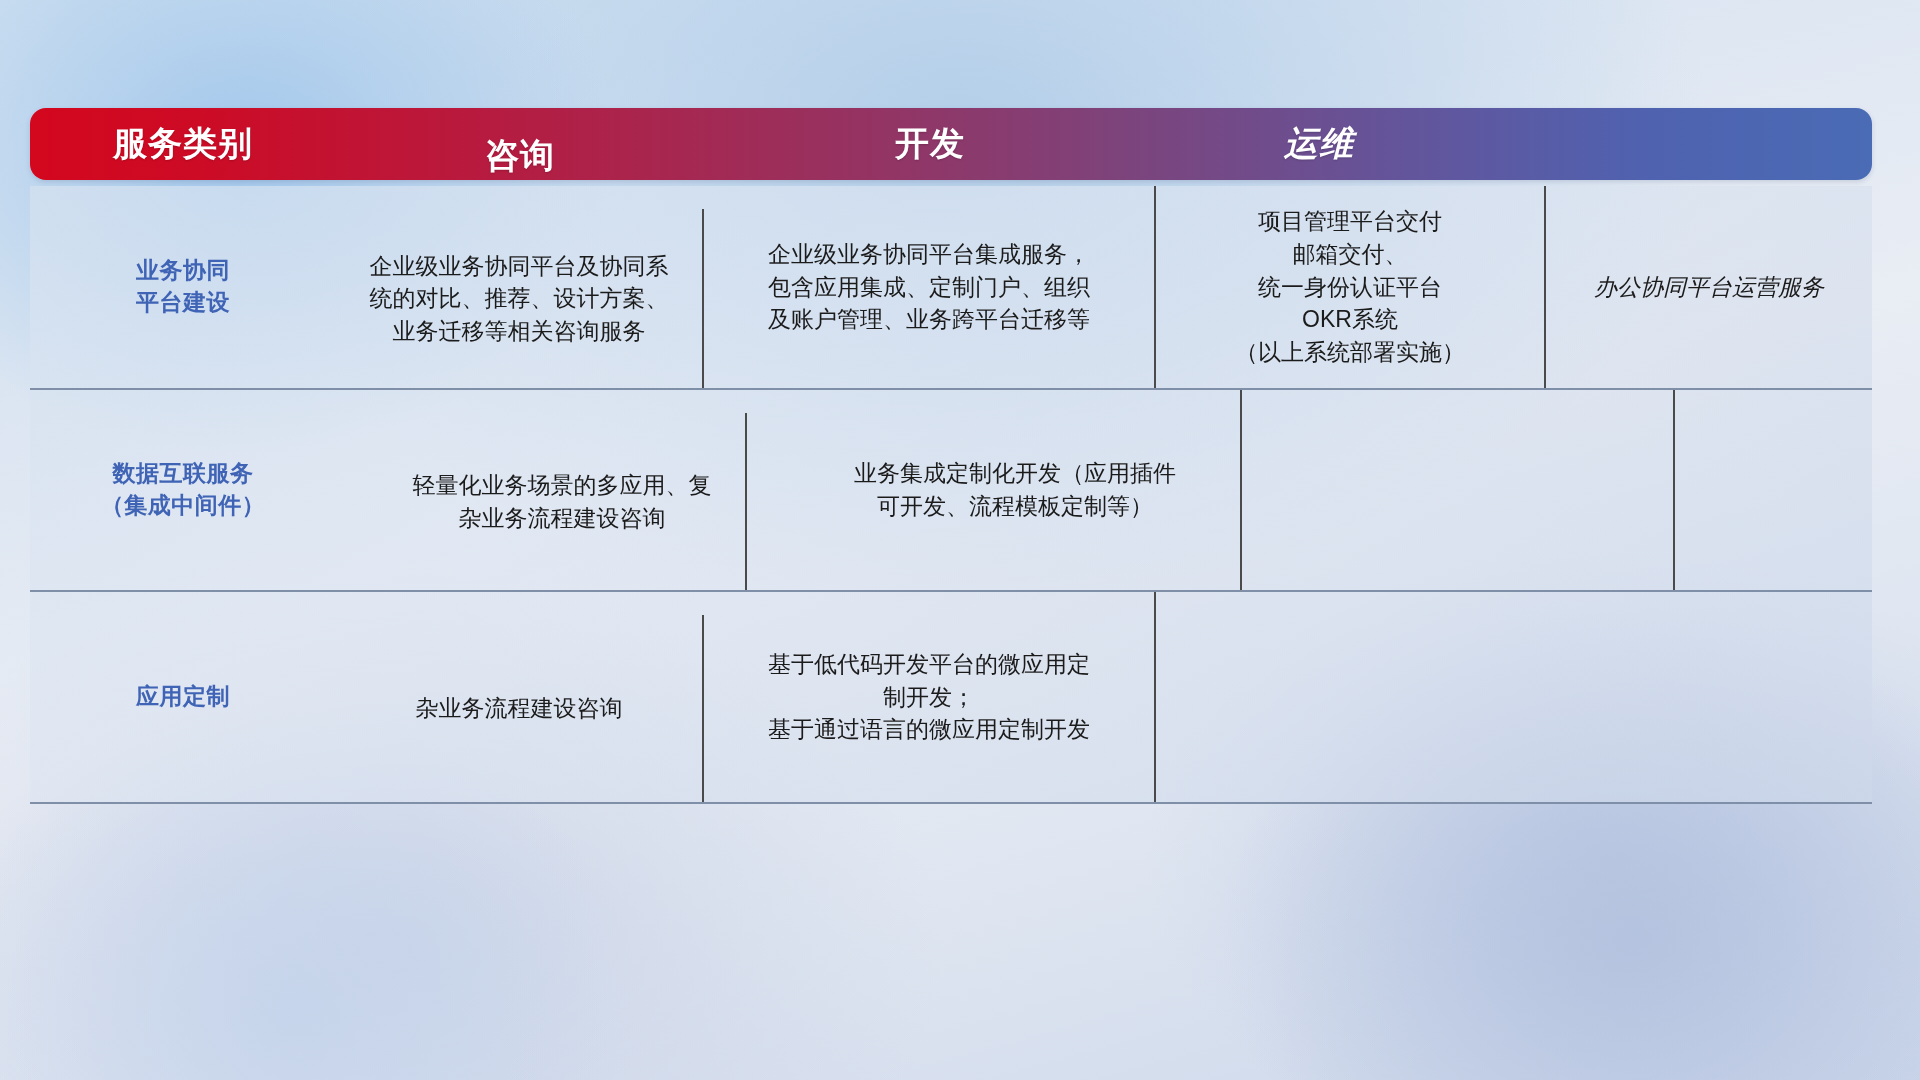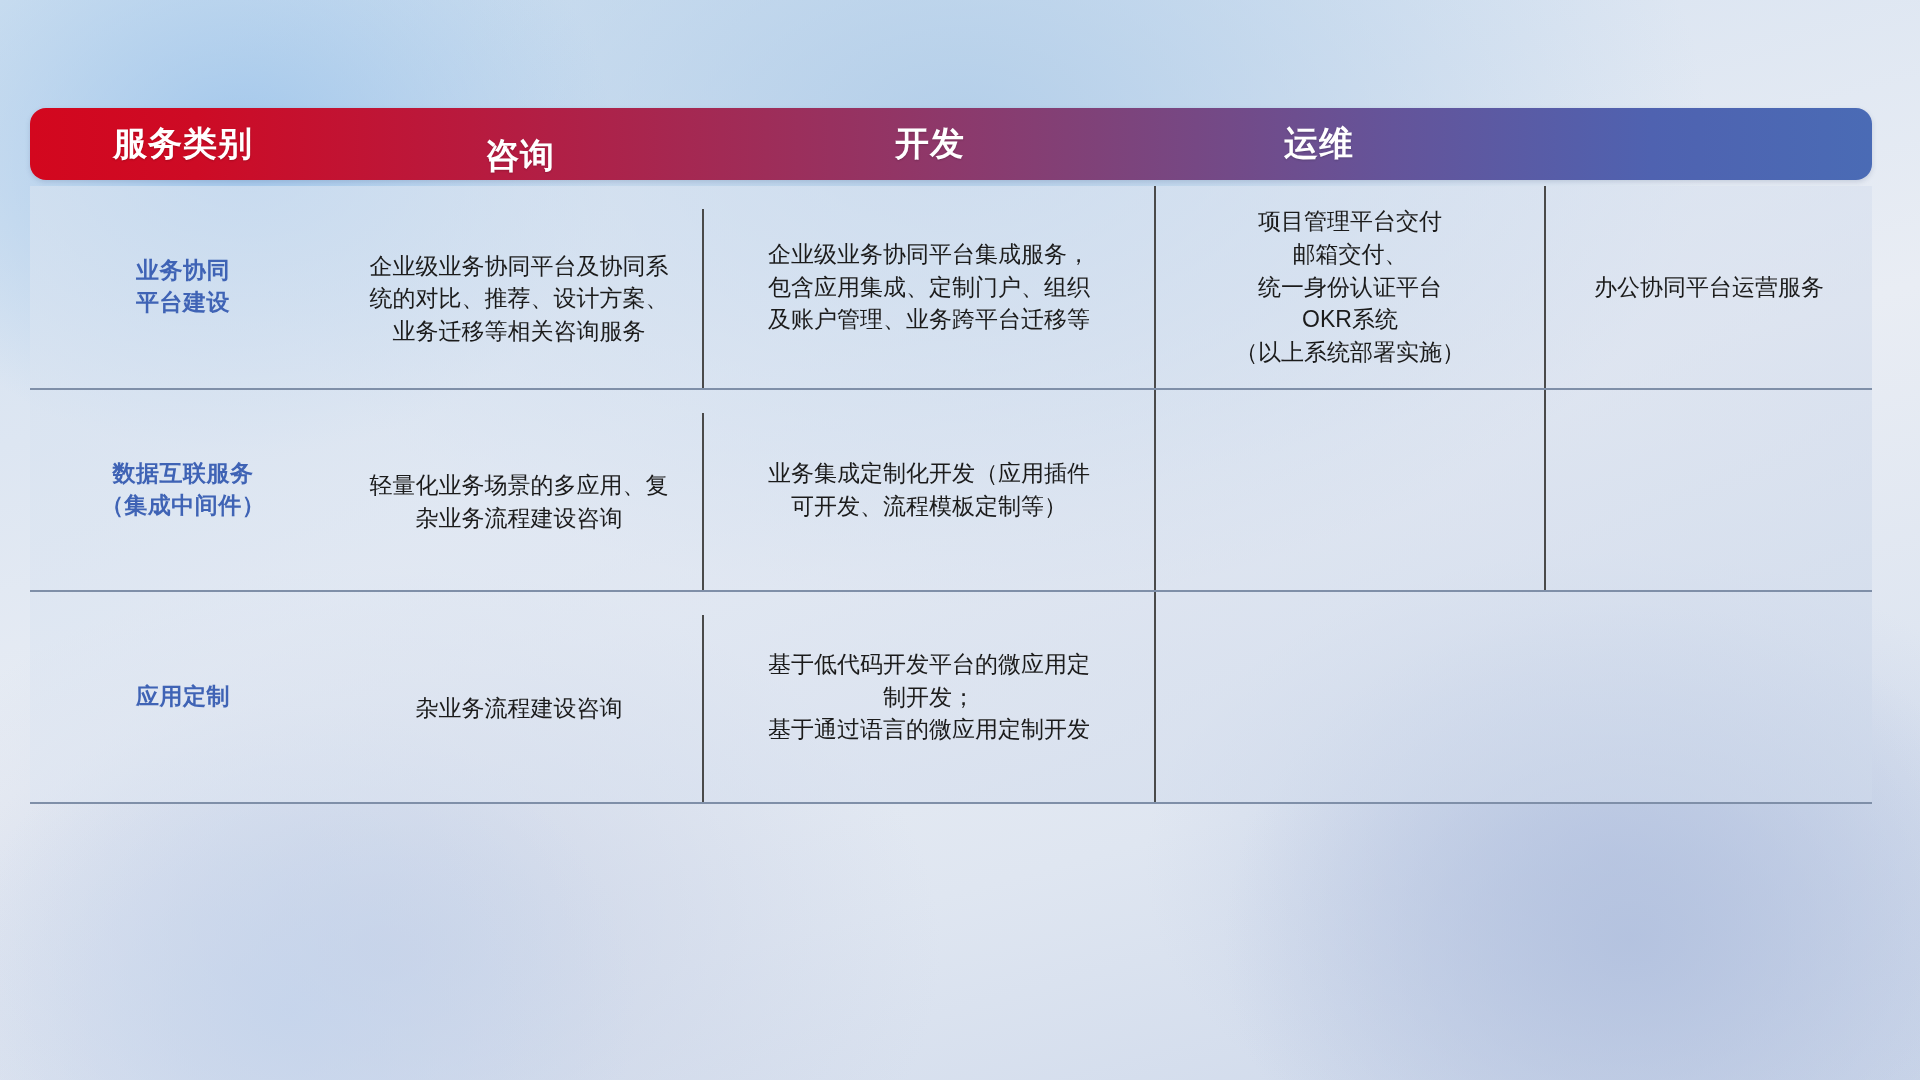--- a/index.html
+++ b/index.html
@@ -75,41 +75,41 @@
     letter-spacing: 1px;
     text-shadow: 0 1px 2px rgba(0,0,0,0.18);
     white-space: nowrap;
   }
 
   
   .col-0 { width: 306px; flex: 0 0 306px; }
   .col-1 { width: 368px; flex: 0 0 368px; margin-top: 23px; }
   .col-2 { width: 452px; flex: 0 0 452px; }
   .col-3 { width: 390px; flex: 0 0 390px; }
-  .col-4 { width: 326px; flex: 0 0 326px; }
+  .col-4 { width: 326px; flex: 0 0 326px; font-style: italic; }
 
   
   .table-body {
     margin-top: 6px;
     background: linear-gradient(150deg,
         rgba(214,226,240,0.70) 0%,
         rgba(222,230,242,0.62) 35%,
         rgba(214,223,238,0.60) 65%,
         rgba(205,216,234,0.66) 100%);
     border-bottom: 2px solid #7f8fa8;
   }
 
   .row {
     display: flex;
     border-top: 2px solid #7f8fa8;
     min-height: 202px;
   }
   .row:first-child { border-top: none; }
   .row-1 { height: 202px; }
-  .row-2 { height: 182px; }
+  .row-2 { height: 182px; gap: 43px; }
   .row-3 { height: 212px; }
 
   .cell {
     display: flex;
     align-items: center;
     justify-content: center;
     padding: 8px 20px;
     text-align: center;
     font-size: 23px;
     line-height: 1.42;

